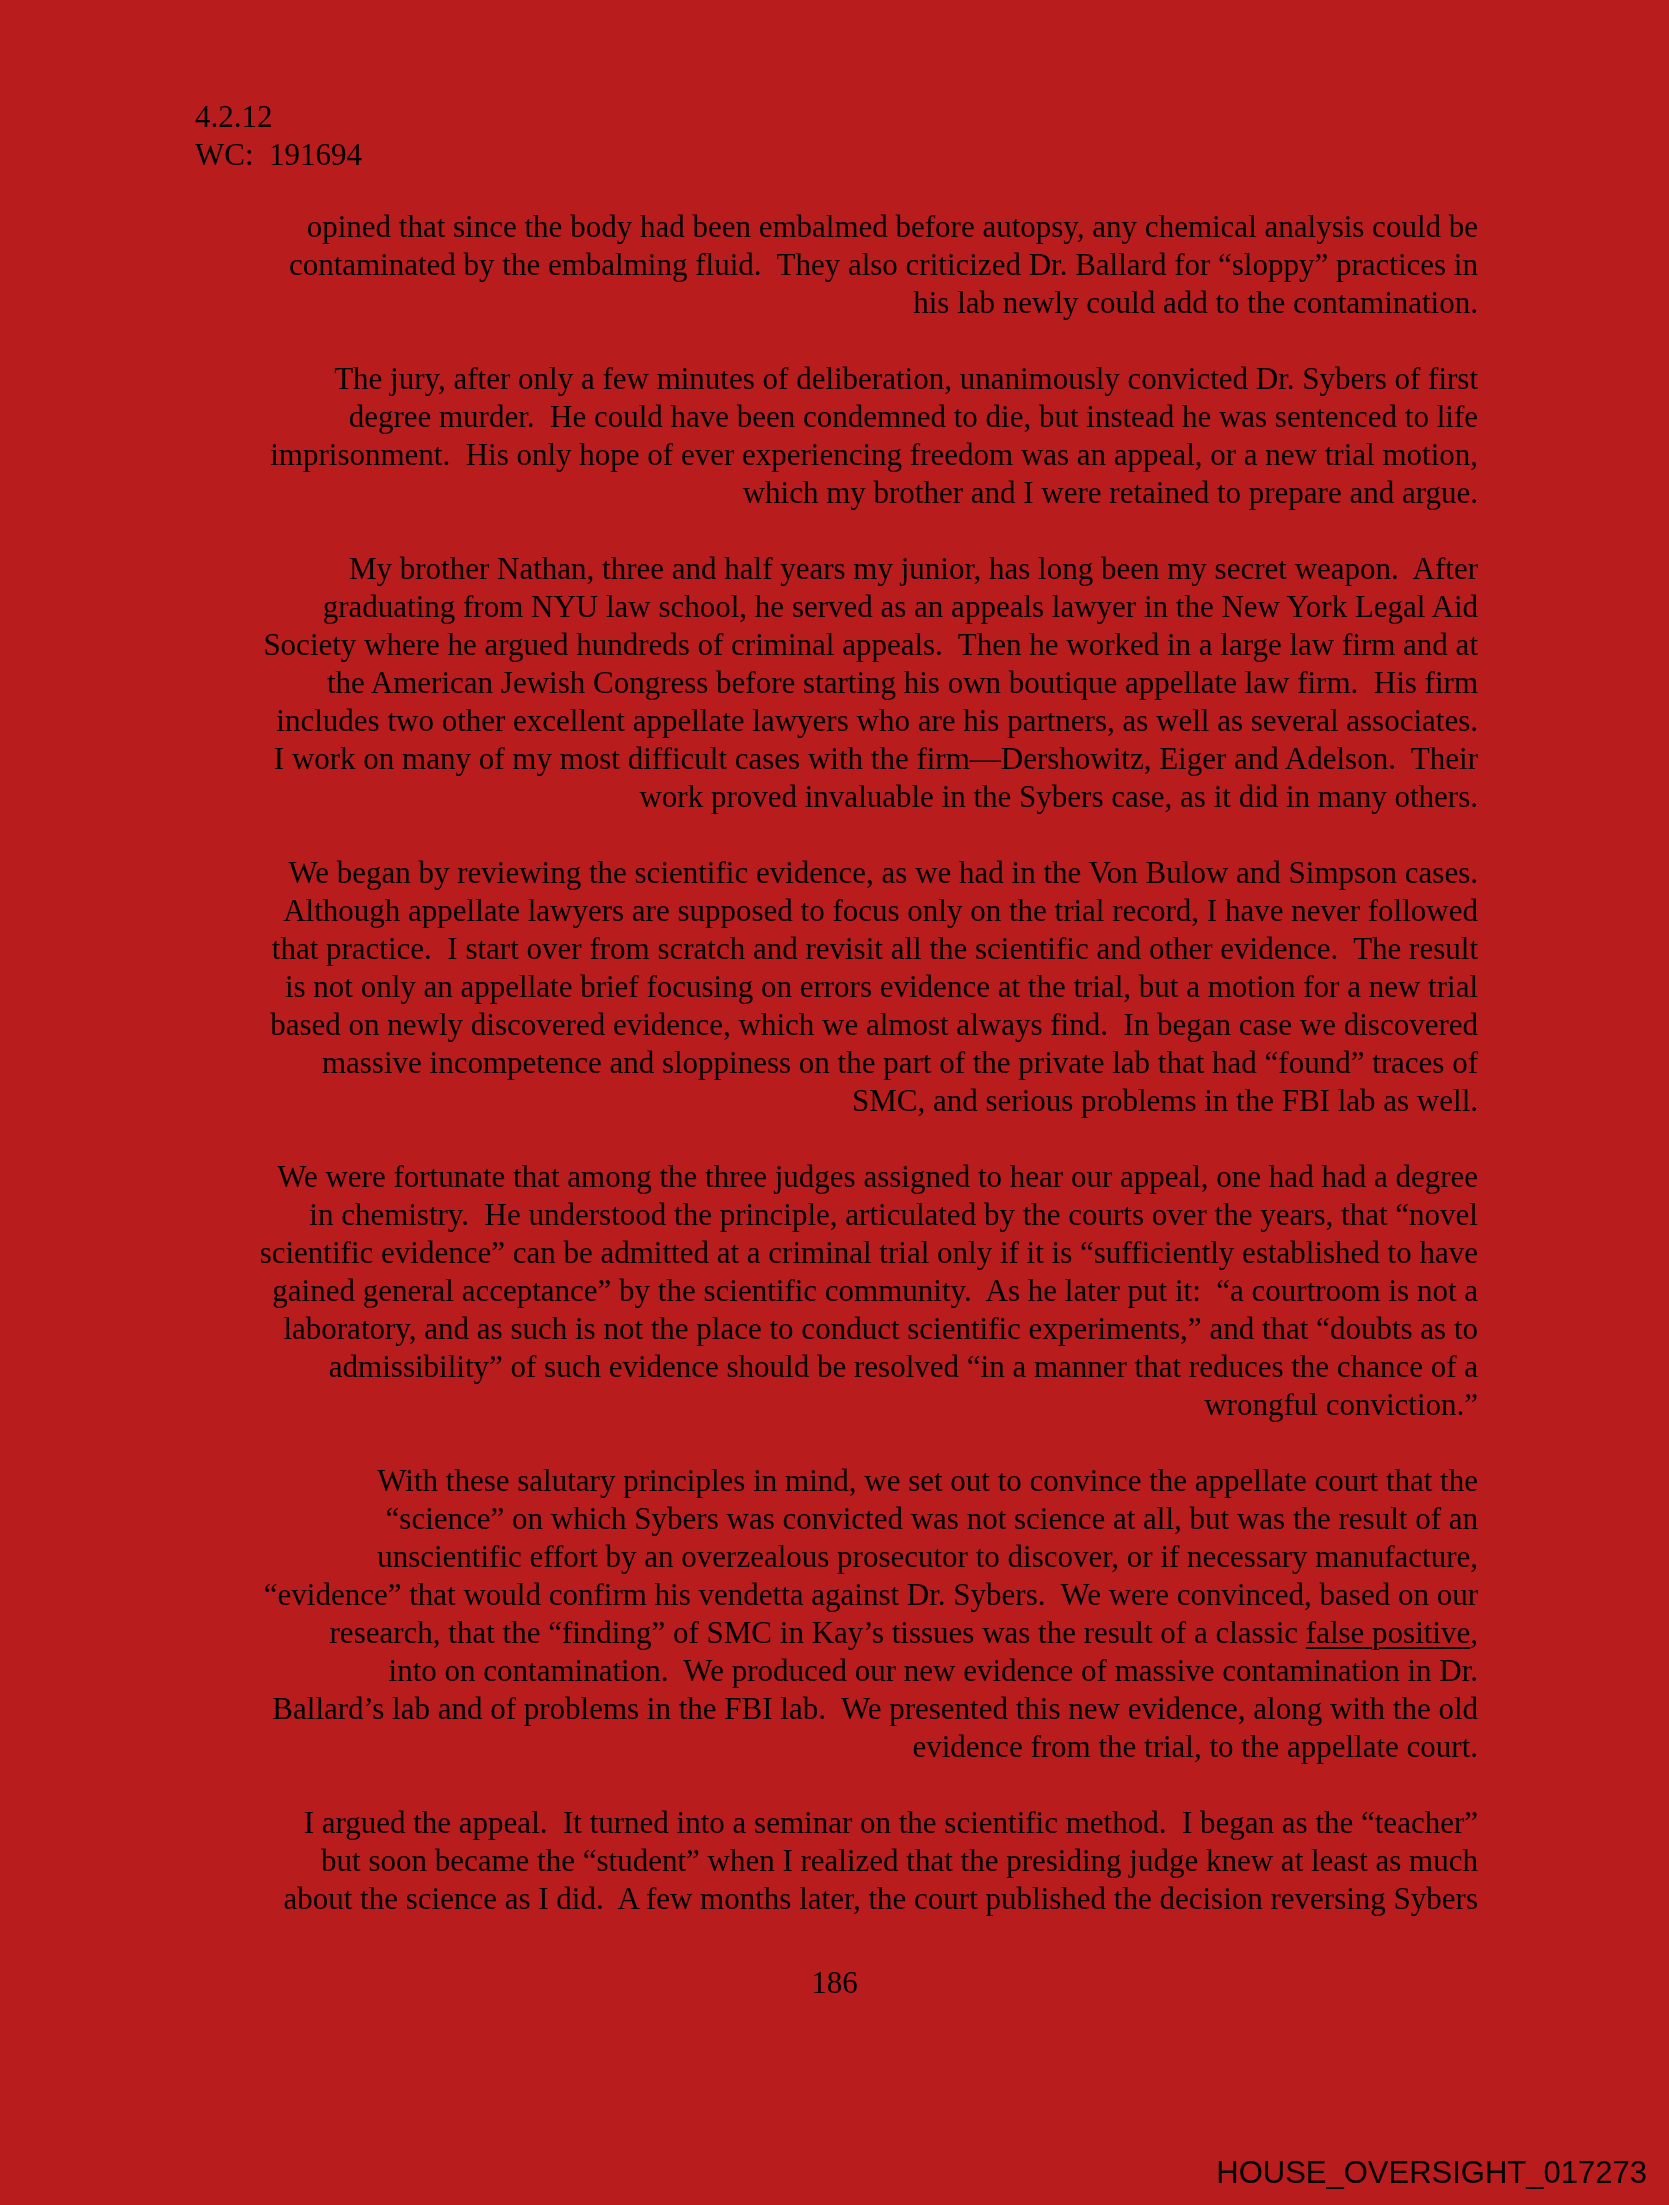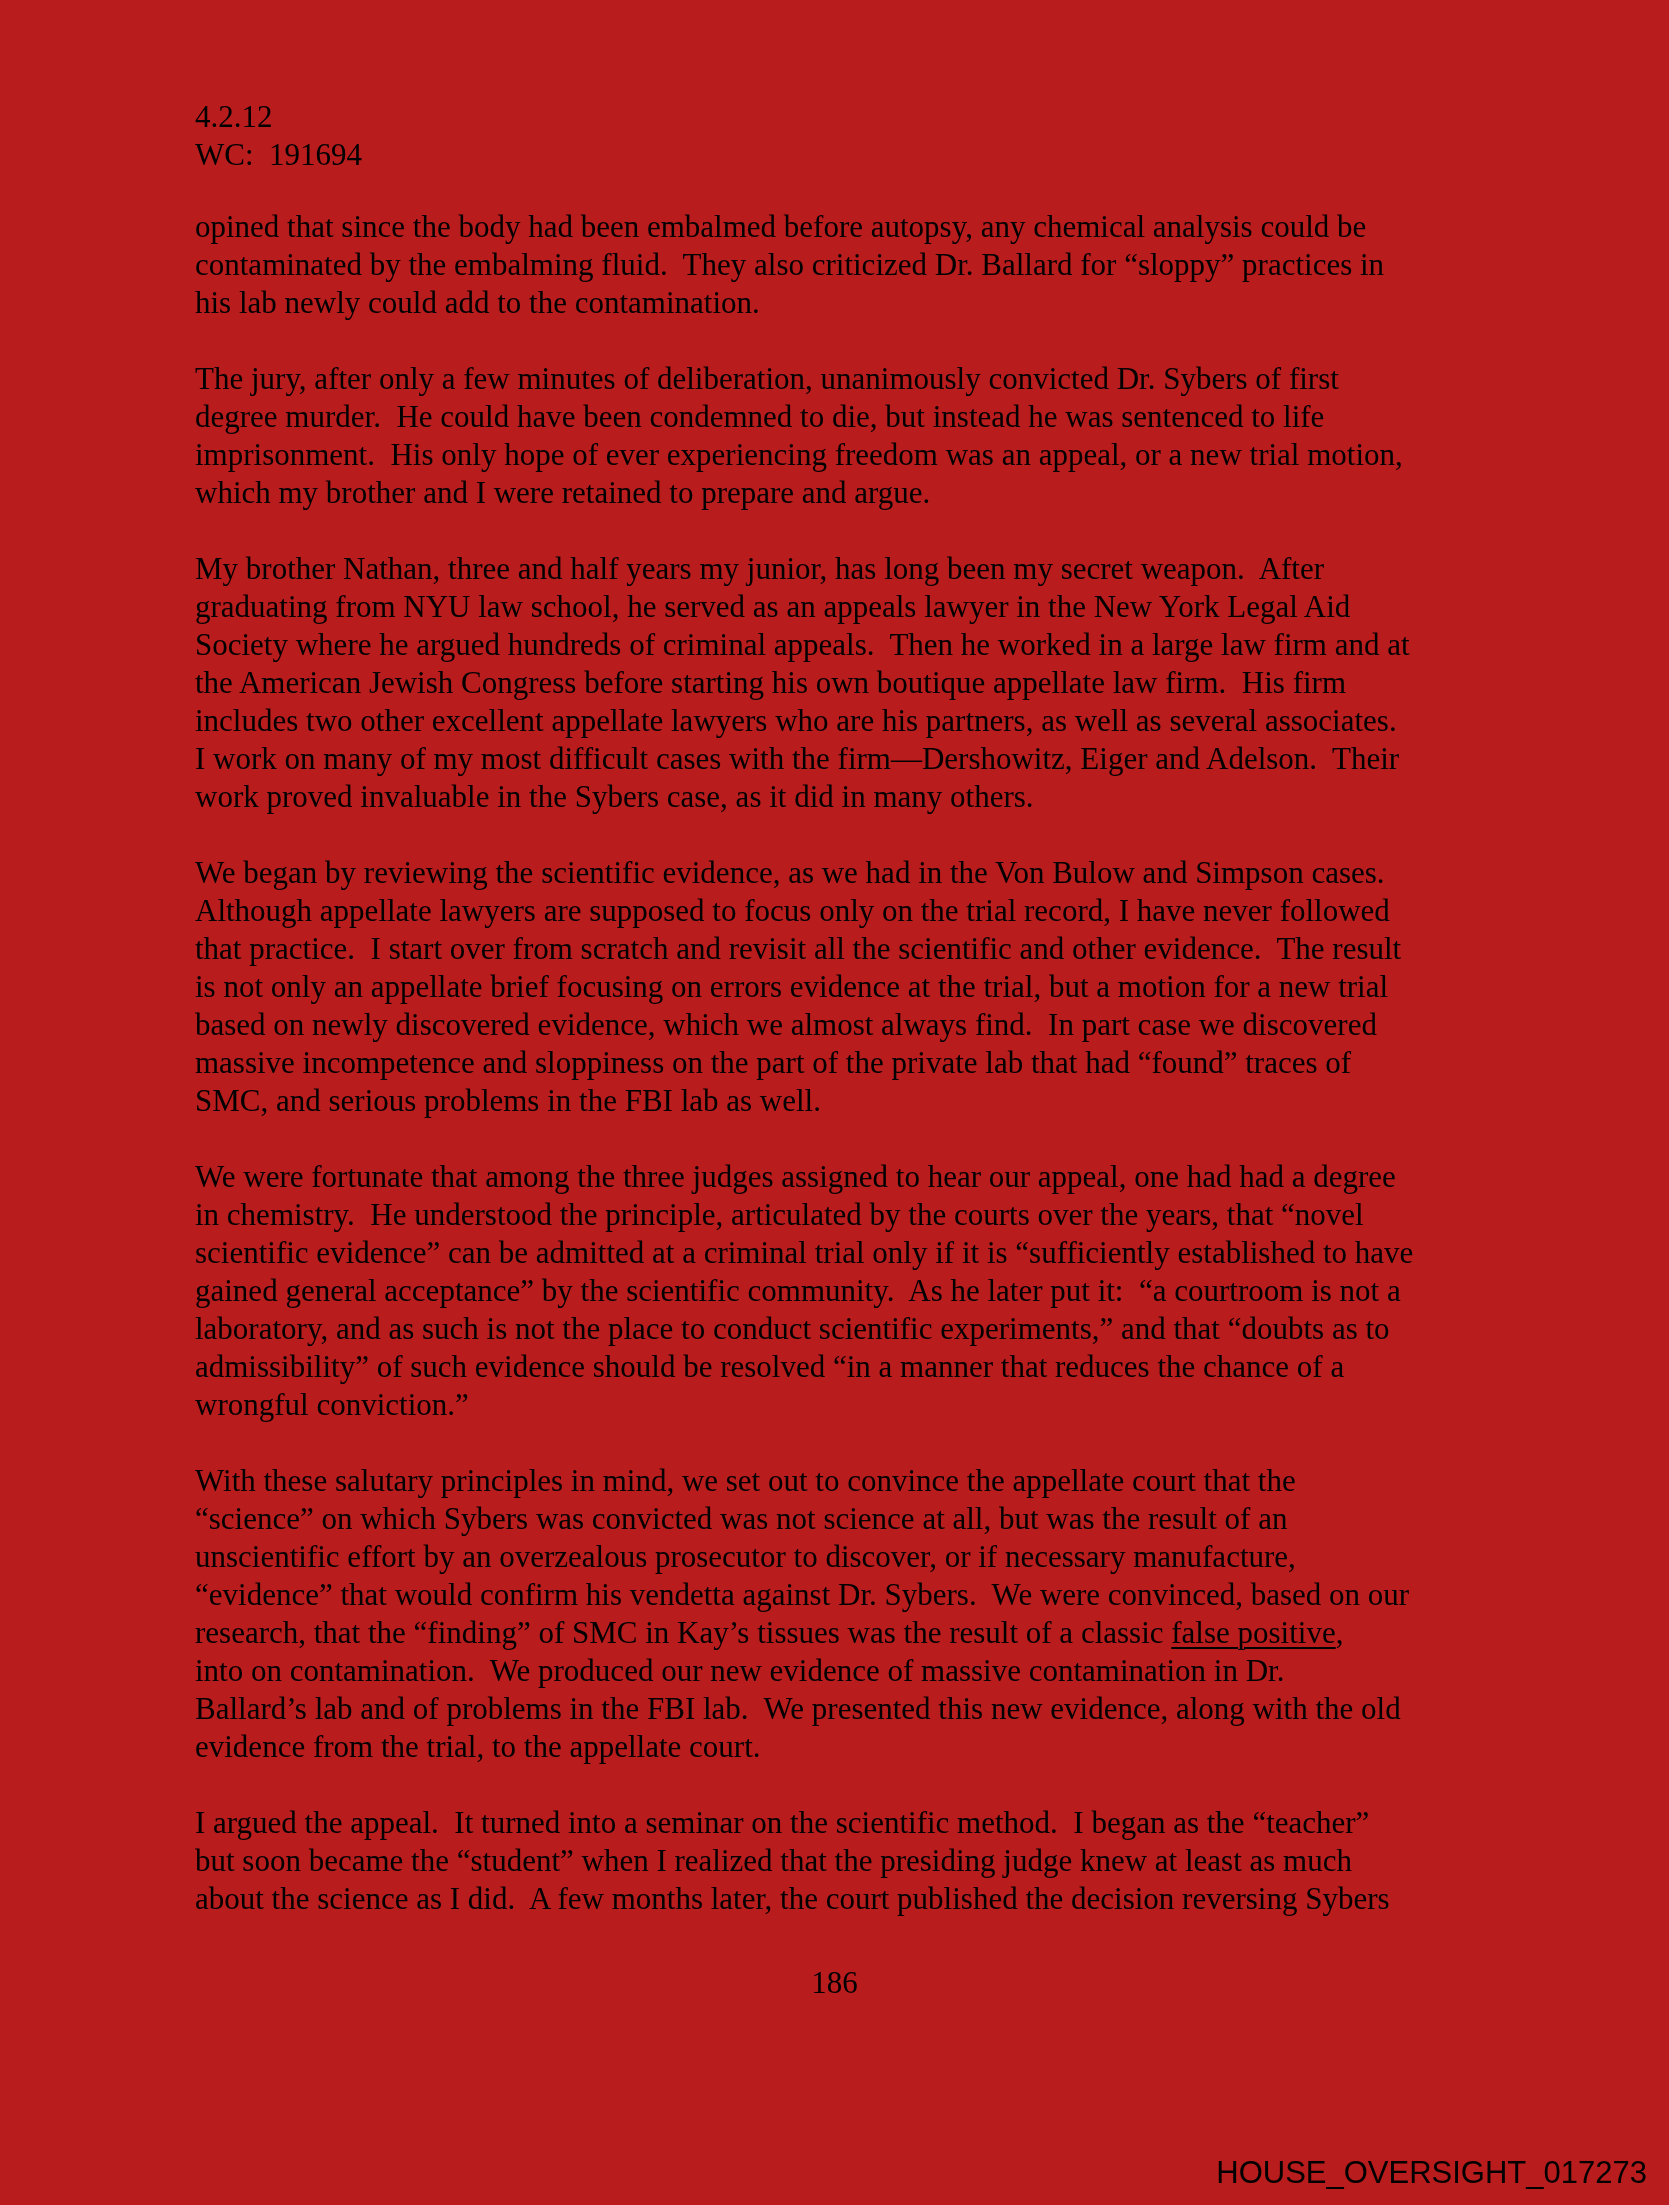--- a/index.html
+++ b/index.html
@@ -3,21 +3,21 @@
 <meta charset="utf-8">
 <style>
   html, body { margin: 0; padding: 0; background: #ffffff; }
   body { width: 1669px; height: 2205px; position: relative; overflow: hidden; color: #000; }
   .page { position: absolute; left: 0; top: 0; width: 1669px; height: 2205px; background: #b91c1c; }
   .serif { font-family: "Liberation Serif", "DejaVu Serif", serif; font-size: 31px; line-height: 38px; }
   .header { position: absolute; left: 195px; top: 98px; }
   .header div { white-space: pre; }
   .body { position: absolute; left: 195px; top: 208px; width: 1283px; }
   .para { margin: 0 0 38px 0; }
-  .line { display: block; white-space: pre; }
+  .line { display: block; white-space: pre; text-align: right; }
   .u { text-decoration: underline; text-decoration-thickness: 2px; text-underline-offset: 3.9px; margin-top: 8px; }
   .pagenum { position: absolute; left: 0; width: 1669px; top: 1964px; text-align: center; }
   .bates { position: absolute; right: 22px; top: 2154px; font-family: "Liberation Sans", "DejaVu Sans", sans-serif; font-size: 31px; line-height: 37px; letter-spacing: 0px; }
 </style>
 </head>
 <body>
 
 <div class="page">
 
   <div class="header serif">
@@ -48,21 +48,21 @@
       <span class="line">includes two other excellent appellate lawyers who are his partners, as well as several associates.</span>
       <span class="line">I work on many of my most difficult cases with the firm—Dershowitz, Eiger and Adelson.  Their</span>
       <span class="line">work proved invaluable in the Sybers case, as it did in many others.</span>
     </p>
 
     <p class="para">
       <span class="line">We began by reviewing the scientific evidence, as we had in the Von Bulow and Simpson cases.</span>
       <span class="line">Although appellate lawyers are supposed to focus only on the trial record, I have never followed</span>
       <span class="line">that practice.  I start over from scratch and revisit all the scientific and other evidence.  The result</span>
       <span class="line">is not only an appellate brief focusing on errors evidence at the trial, but a motion for a new trial</span>
-      <span class="line">based on newly discovered evidence, which we almost always find.  In part case we discovered</span>
+      <span class="line">based on newly discovered evidence, which we almost always find.  In began case we discovered</span>
       <span class="line">massive incompetence and sloppiness on the part of the private lab that had “found” traces of</span>
       <span class="line">SMC, and serious problems in the FBI lab as well.</span>
     </p>
 
     <p class="para">
       <span class="line">We were fortunate that among the three judges assigned to hear our appeal, one had had a degree</span>
       <span class="line">in chemistry.  He understood the principle, articulated by the courts over the years, that “novel</span>
       <span class="line">scientific evidence” can be admitted at a criminal trial only if it is “sufficiently established to have</span>
       <span class="line">gained general acceptance” by the scientific community.  As he later put it:  “a courtroom is not a</span>
       <span class="line">laboratory, and as such is not the place to conduct scientific experiments,” and that “doubts as to</span>

